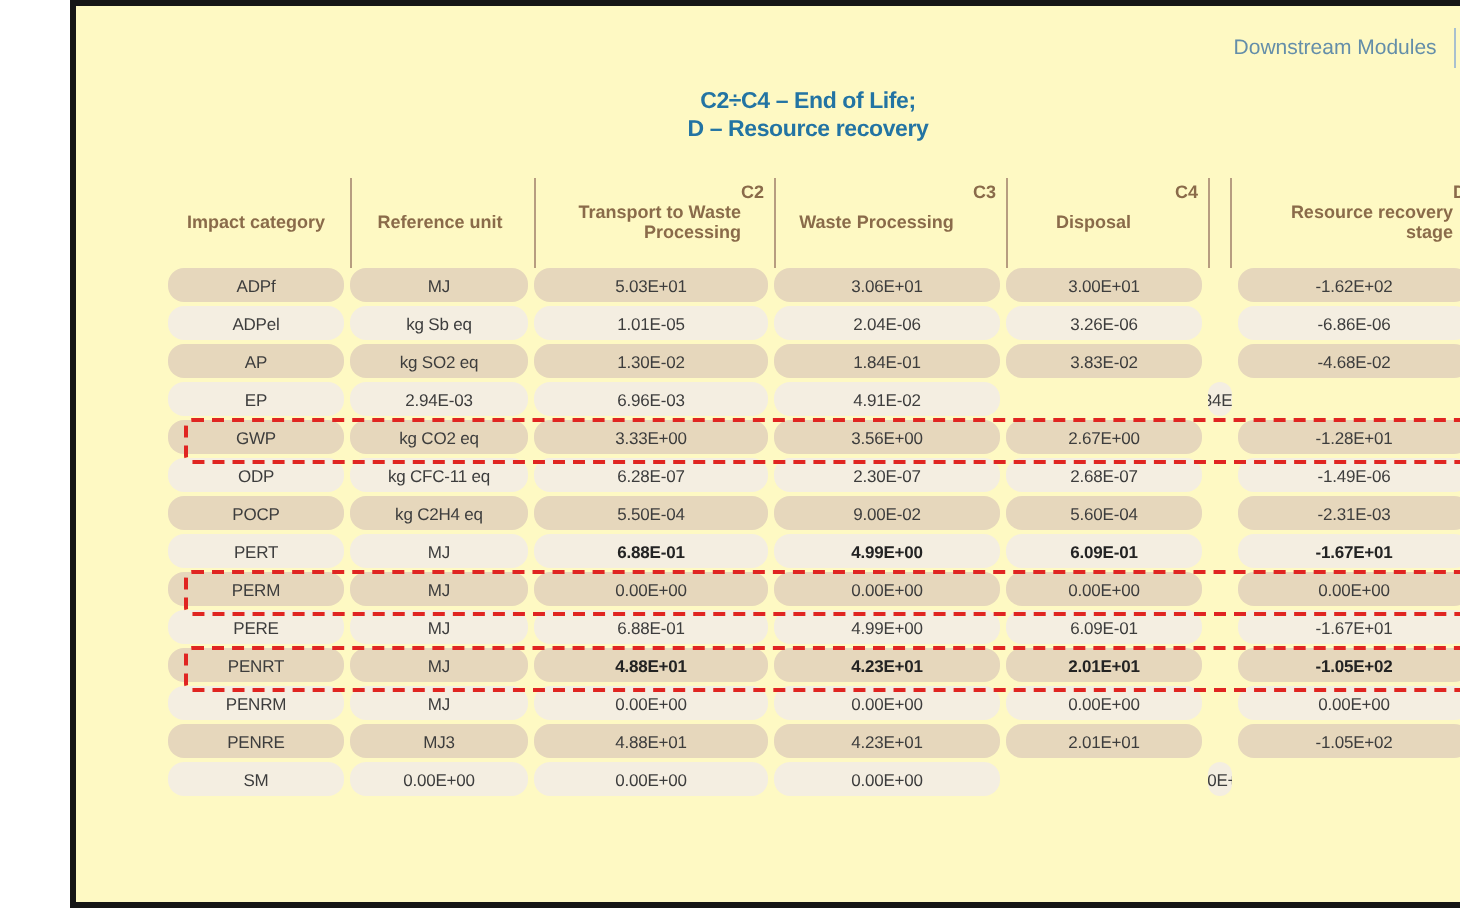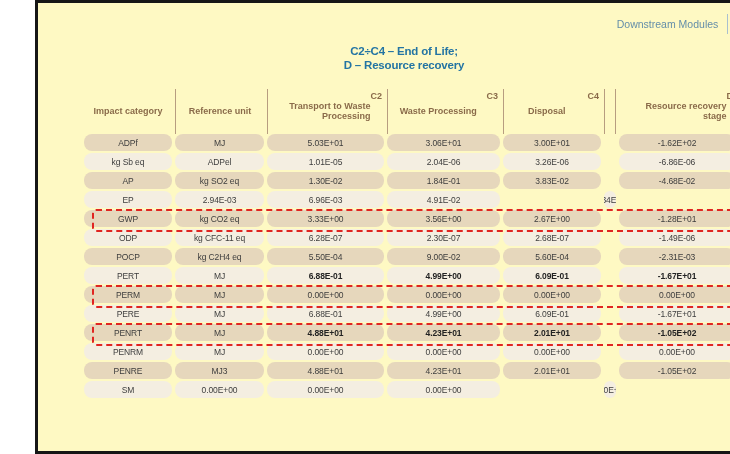--- a/index.html
+++ b/index.html
@@ -98,22 +98,22 @@
         <div class="grid row dark">
           <div class="cell">ADPf</div>
           <div class="cell">MJ</div>
           <div class="cell val">5.03E+01</div>
           <div class="cell val">3.06E+01</div>
           <div class="cell val">3.00E+01</div>
           <div class="cell spacer"></div>
           <div class="cell val">-1.62E+02</div>
         </div>
         <div class="grid row light">
+          <div class="cell">ADPel</div>
           <div class="cell">kg Sb eq</div>
-          <div class="cell">ADPel</div>
           <div class="cell val">1.01E-05</div>
           <div class="cell val">2.04E-06</div>
           <div class="cell val">3.26E-06</div>
           <div class="cell spacer"></div>
           <div class="cell val">-6.86E-06</div>
         </div>
         <div class="grid row dark">
           <div class="cell">AP</div>
           <div class="cell">kg SO2 eq</div>
           <div class="cell val">1.30E-02</div>

